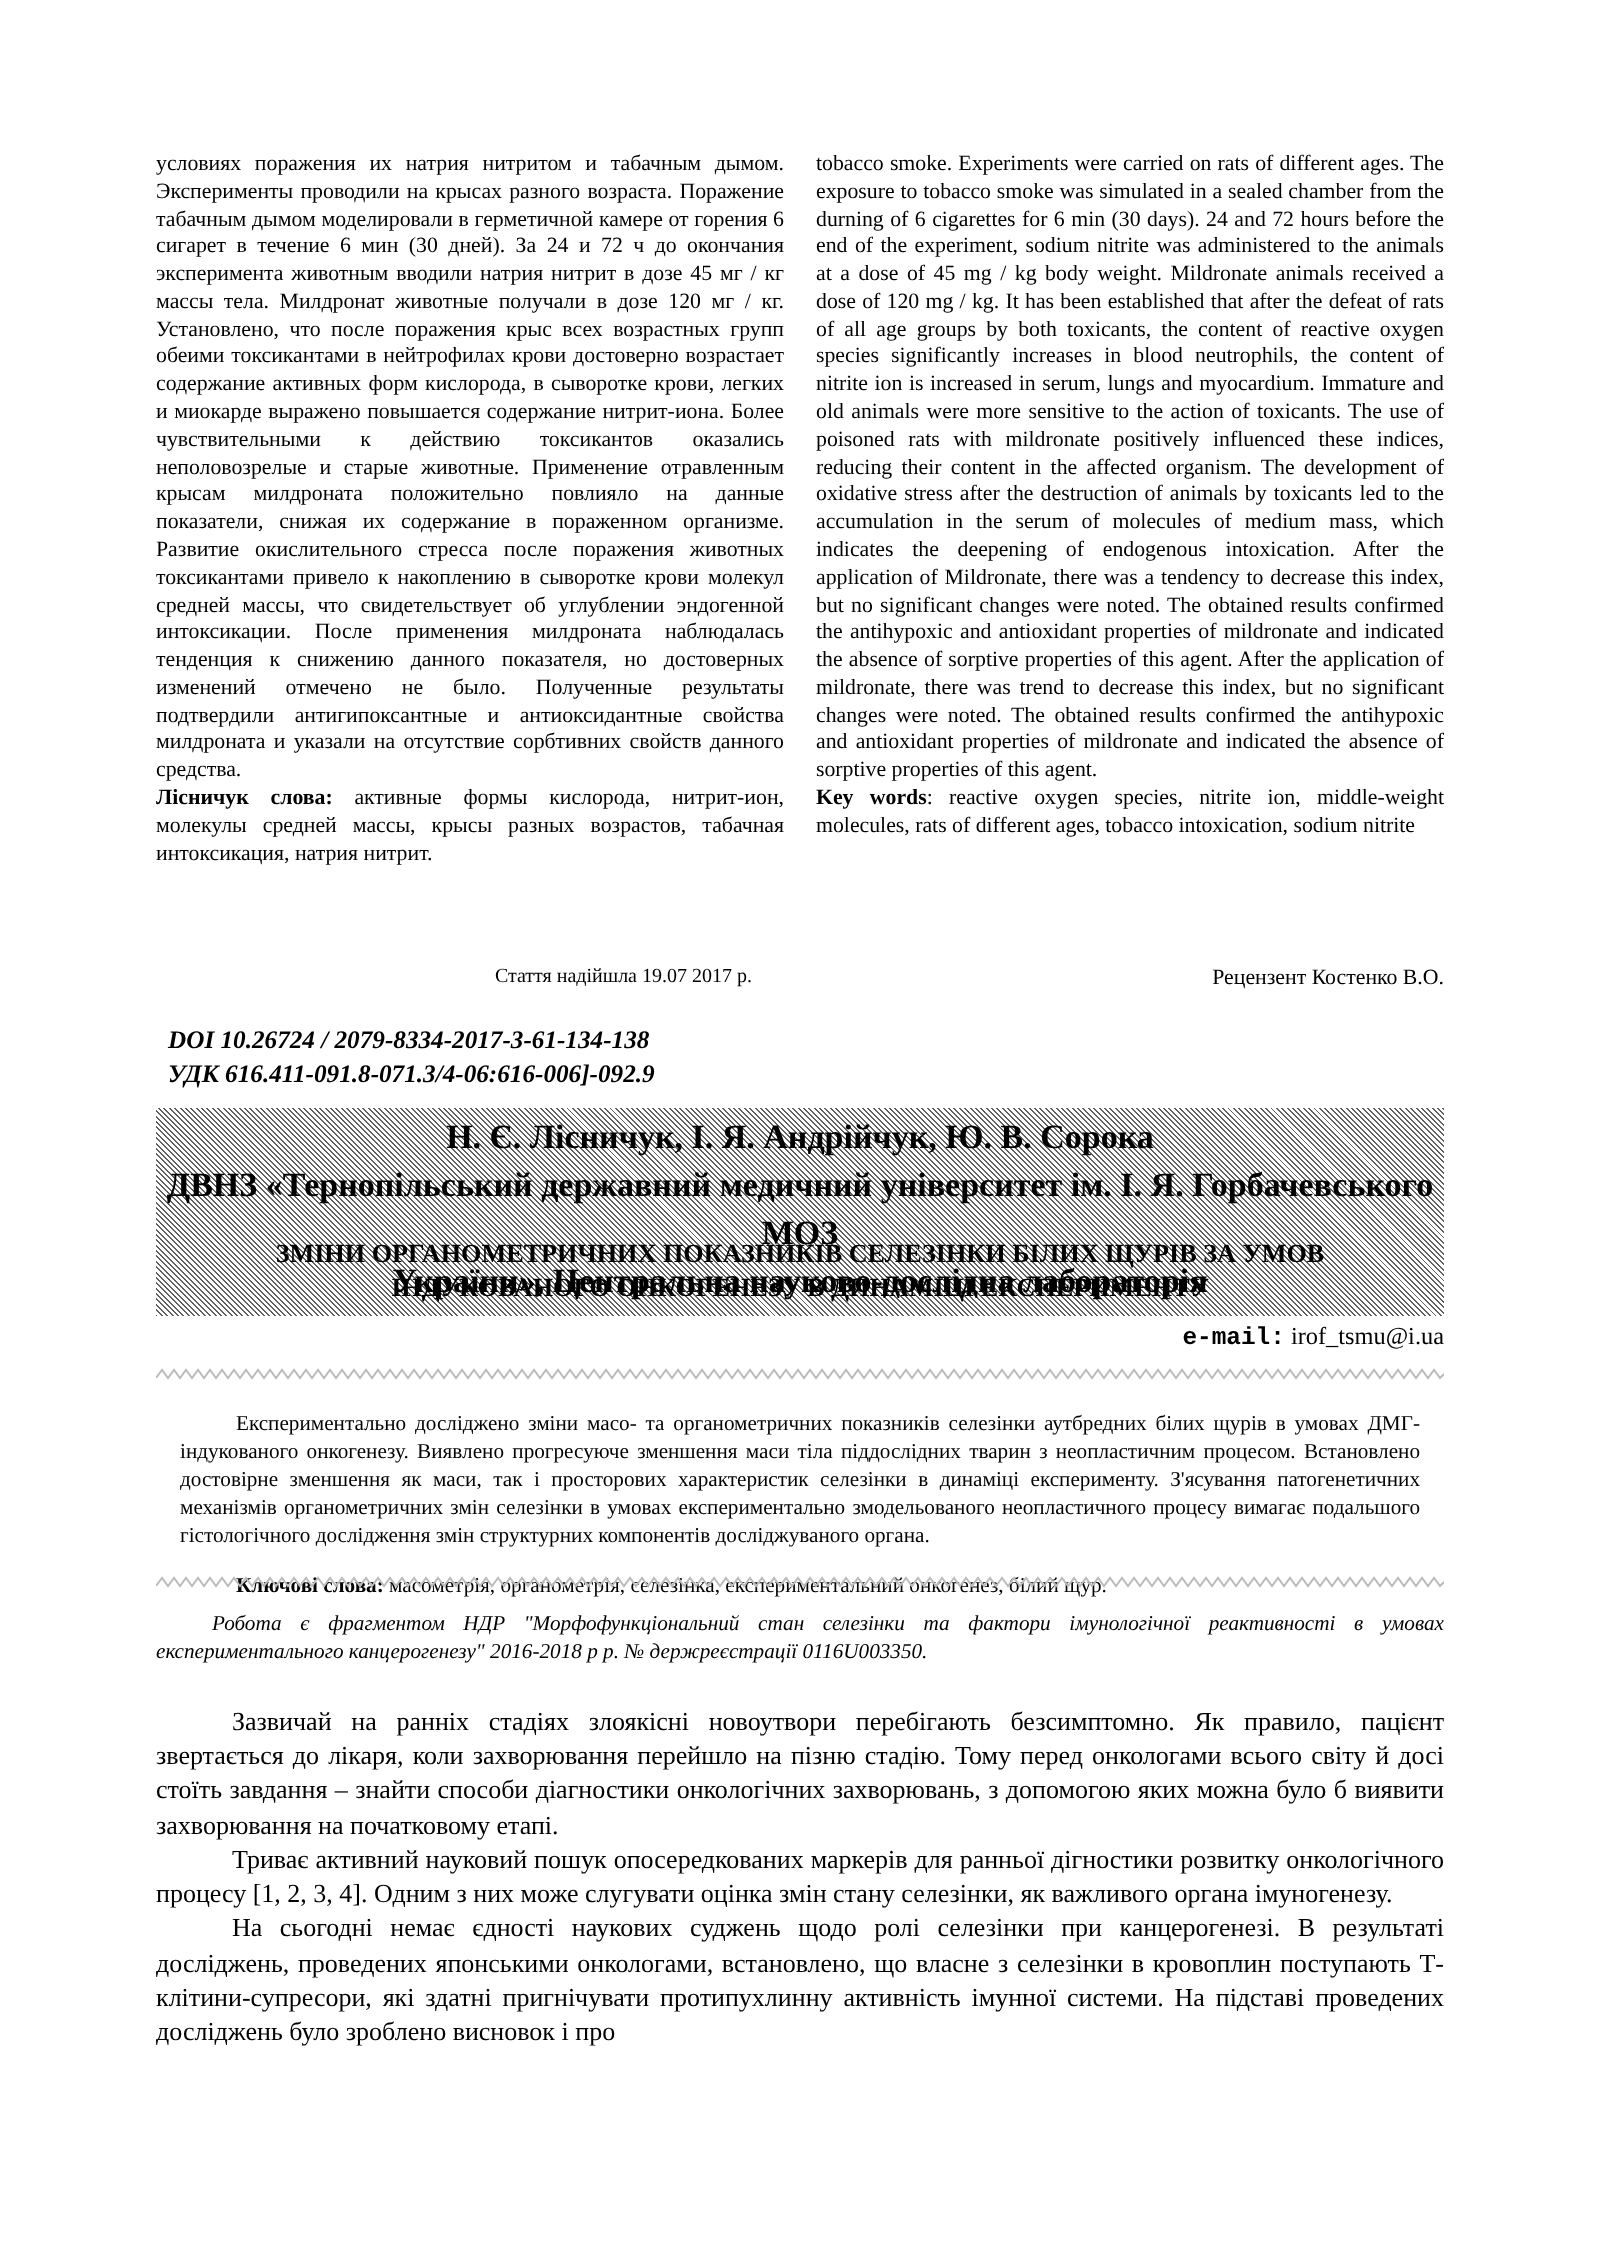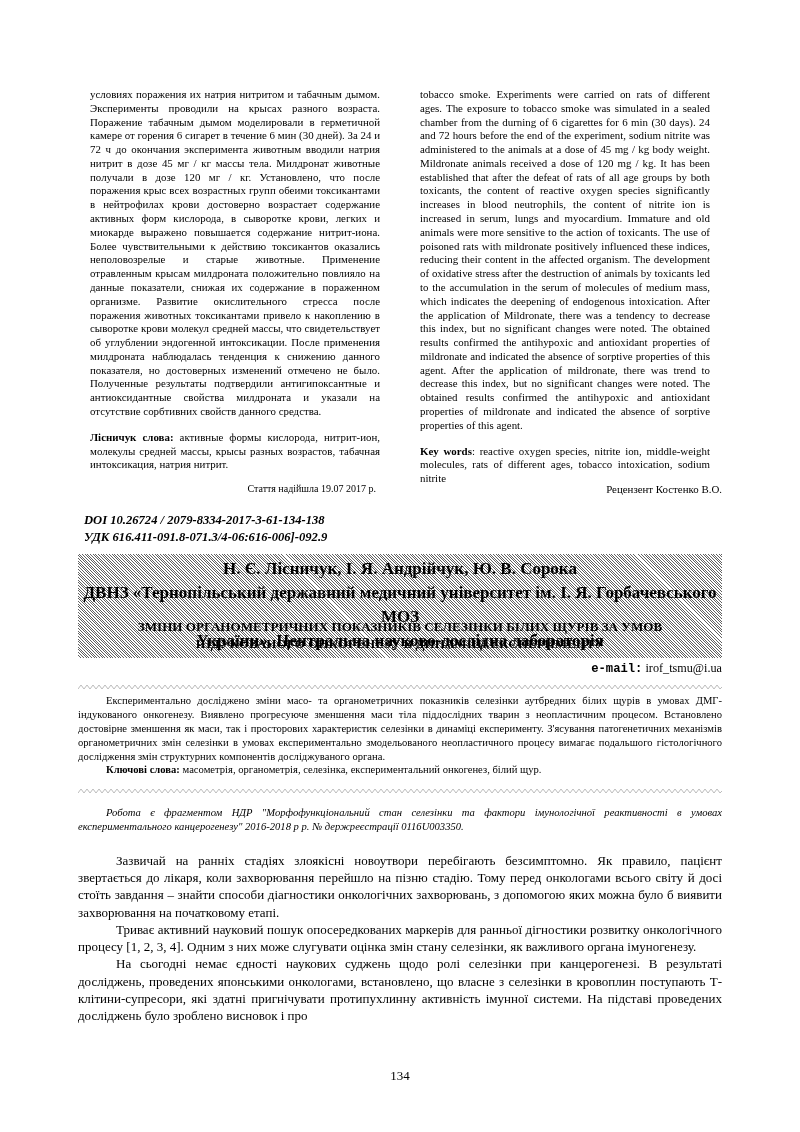--- a/index.html
+++ b/index.html
@@ -58,21 +58,21 @@
   }
   .col {
     width: 314px;
     font-size: 10.9px;
     line-height: 1.265;
     text-align: justify;
     text-justify: inter-word;
     hyphens: none;
   }
   .col p {
-    margin: 12px;
+    margin: 0;
     text-indent: 0;
   }
   .kw-label {
     font-weight: bold;
   }
   .kw-para {
     text-indent: 28px;
   }
 
   .submitline {
@@ -160,21 +160,21 @@
   
   .abstract {
     position: absolute;
     left: 78px;
     top: 694px;
     width: 644px;
     font-size: 10.6px;
     line-height: 1.31;
     text-align: justify;
   }
-  .abstract p { margin: 0; text-indent: 28px; }
+  .abstract p { margin: 12px; text-indent: 28px; }
 
   
   .funding {
     position: absolute;
     left: 78px;
     top: 806px;
     width: 644px;
     font-style: italic;
     font-size: 10.6px;
     line-height: 1.33;
@@ -266,15 +266,14 @@
   </div>
 
   <div class="funding">Робота є фрагментом НДР "Морфофункціональний стан селезінки та фактори імунологічної реактивності в умовах експериментального канцерогенезу" 2016-2018 р р. № держреєстрації 0116U003350.</div>
 
   <div class="body">
     <p>Зазвичай на ранніх стадіях злоякісні новоутвори перебігають безсимптомно. Як правило, пацієнт звертається до лікаря, коли захворювання перейшло на пізню стадію. Тому перед онкологами всього світу й досі стоїть завдання – знайти способи діагностики онкологічних захворювань, з допомогою яких можна було б виявити захворювання на початковому етапі.</p>
     <p>Триває активний науковий пошук опосередкованих маркерів для ранньої дігностики розвитку онкологічного процесу [1, 2, 3, 4]. Одним з них може слугувати оцінка змін стану селезінки, як важливого органа імуногенезу.</p>
     <p>На сьогодні немає єдності наукових суджень щодо ролі селезінки при канцерогенезі. В результаті досліджень, проведених японськими онкологами,  встановлено, що власне з селезінки в кровоплин поступають Т-клітини-супресори, які здатні пригнічувати протипухлинну активність імунної системи. На підставі проведених досліджень було зроблено висновок і про</p>
   </div>
 
-  <div class="folio">134</div>
 
 </div>
 
 </body></html>

